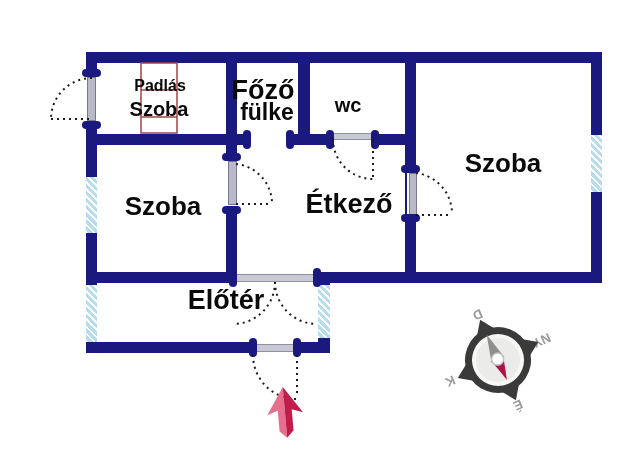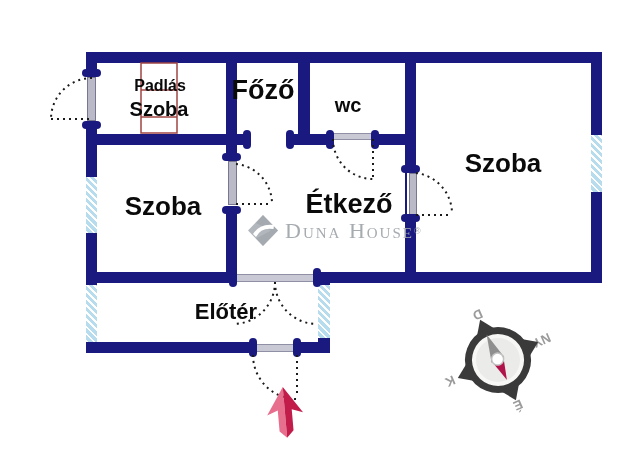--- a/index.html
+++ b/index.html
@@ -117,37 +117,29 @@
     <g transform="rotate(-5 283 390)">
       <polygon points="283,387 265,414 276,410 276,431 283,438" fill="#e76e8c"></polygon>
       <polygon points="283,387 301,414 290,410 290,431 283,438" fill="#c21d4a"></polygon>
     </g>
   </svg>
 
   <div class="room-label" style="left:160px;top:86px;font-size:16px;">Padlás</div>
   <div class="room-label" style="left:159px;top:109px;font-size:20px;">Szoba</div>
 
   <div class="room-label" style="left:263px;top:90px;font-size:27px;">Főző</div>
+  <div class="room-label" style="left:267px;top:112px;font-size:23px;">fülke</div>
 
   <div class="room-label" style="left:348px;top:105px;font-size:20px;">wc</div>
 
   <div class="room-label" style="left:163px;top:206px;font-size:26px;">Szoba</div>
   <div class="room-label" style="left:318px;top:204px;font-size:27px;margin-left:31px;">Étkező</div>
   <div class="room-label" style="left:503px;top:163px;font-size:26px;">Szoba</div>
-  <div class="room-label" style="left:226px;top:312px;font-size:22px;">Előtér</div>
+  <div class="room-label" style="left:226px;top:300px;font-size:27px;">Előtér</div>
 
-  <div class="wm" style="left:247px;top:214px;">
-    <svg width="32" height="33" viewBox="0 0 32 33">
-      <polygon points="16,1 31,16.5 16,32 1,16.5" fill="#b2b7bd"></polygon>
-      <polygon points="16,1 31,16.5 16,32 9,24.5 24,16.5 9,9" fill="#9aa0a7" opacity="0.55"></polygon>
-      <path d="M6 20 Q 13 9 27 11 L 26.5 15 Q 14 13 9 23 Z" fill="#ffffff"></path>
-    </svg>
-    <span class="wm-text" style="margin-left:6px;">Duna House</span>
-    <span class="wm-reg">®</span>
-  </div>
 
   <div class="compass">
     <span class="comp-letter cl-n">É</span>
     <span class="comp-letter cl-s">D</span>
     <span class="comp-letter cl-e">K</span>
     <span class="comp-letter cl-w">NY</span>
     <div class="spike spike-n"></div>
     <div class="spike spike-s"></div>
     <div class="spike spike-e"></div>
     <div class="spike spike-w"></div>

